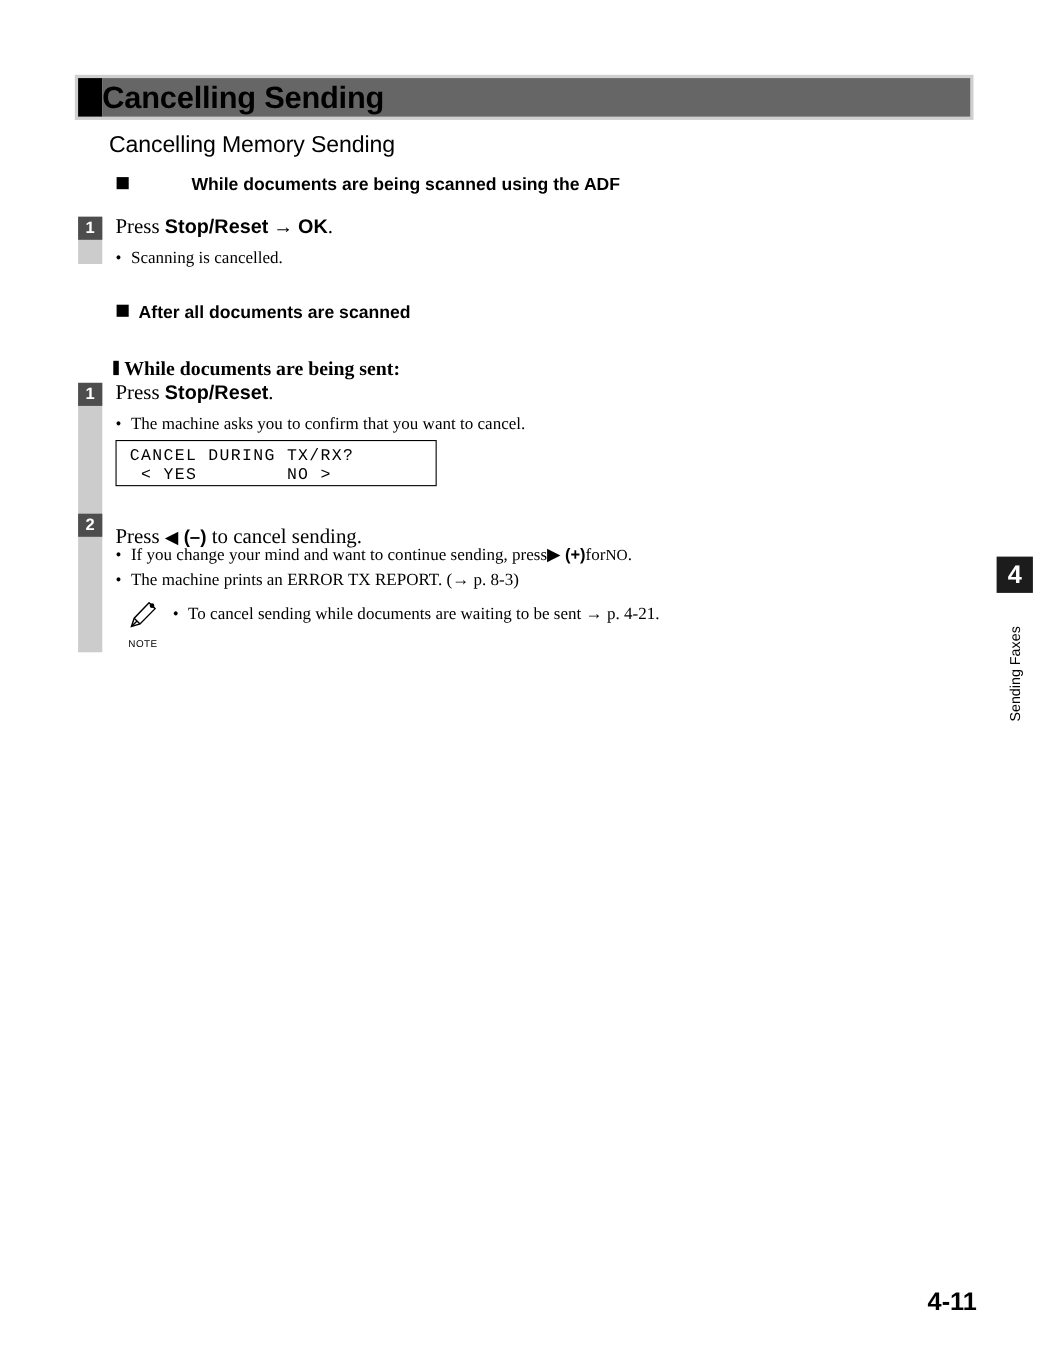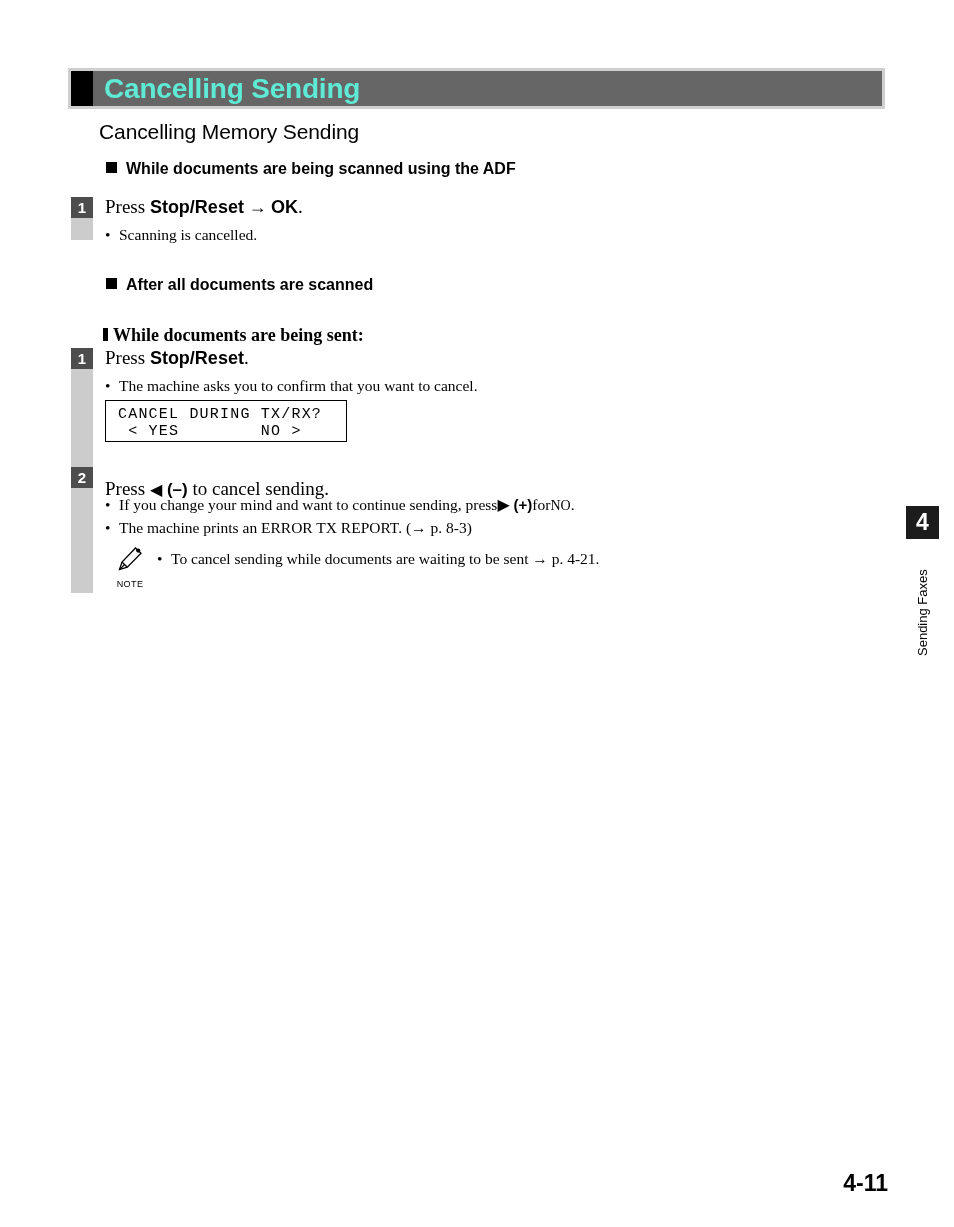--- a/index.html
+++ b/index.html
@@ -37,23 +37,22 @@
   .banner-body {
     flex: 1 1 auto;
     background: #666666;
     display: flex;
     align-items: center;
   }
   .banner-title {
     font-family: "Liberation Sans", sans-serif;
     font-weight: bold;
     font-size: 28px;
-    color: #5eead4;
+    color: #000000;
     letter-spacing: -0.2px;
-    padding-left: 11px;
     line-height: 1;
   }
 
   
   .section-heading {
     position: absolute;
     left: 99px;
     top: 120px;
     font-family: "Liberation Sans", sans-serif;
     font-weight: normal;
@@ -174,21 +173,21 @@
     font-family: "Liberation Sans", sans-serif;
     font-weight: bold;
     font-size: 17px;
   }
 
   
   .lcd {
     position: absolute;
     left: 105px;
     top: 400px;
-    width: 242px;
+    width: 292px;
     height: 42px;
     border: 1px solid #000000;
     background: #ffffff;
     font-family: "Liberation Mono", monospace;
     font-size: 15px;
     letter-spacing: 1.2px;
     padding: 5px 0 0 12px;
     box-sizing: border-box;
     line-height: 17px;
     white-space: pre;
@@ -267,21 +266,21 @@
 
 <div class="banner">
   <div class="banner-square"></div>
   <div class="banner-body">
     <div class="banner-title">Cancelling Sending</div>
   </div>
 </div>
 
 <div class="section-heading">Cancelling Memory Sending</div>
 
-<div class="subhead-sans" style="left:106px; top:160px;">
+<div class="subhead-sans" style="left:106px; top:160px;gap:48px;">
   <span class="sq-marker"></span>
   <span>While documents are being scanned using the ADF</span>
 </div>
 
 <div class="step-rail" style="top:197px; height:43px;"></div>
 <div class="step-num" style="top:197px;">1</div>
 <div class="step-text" style="top:196px;">
   <span>Press </span><b>Stop/Reset</b><span class="arrow-g"> → </span><b>OK</b><span>.</span>
 </div>
 <div class="bullet-line" style="top:226px;">

